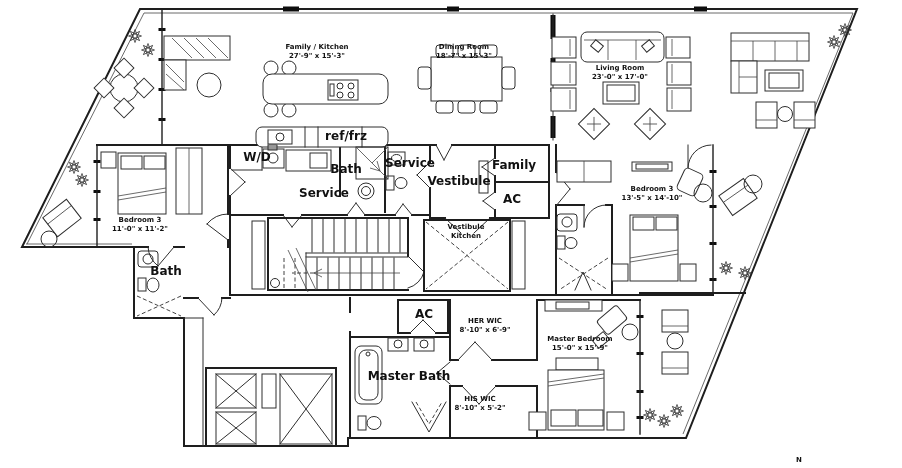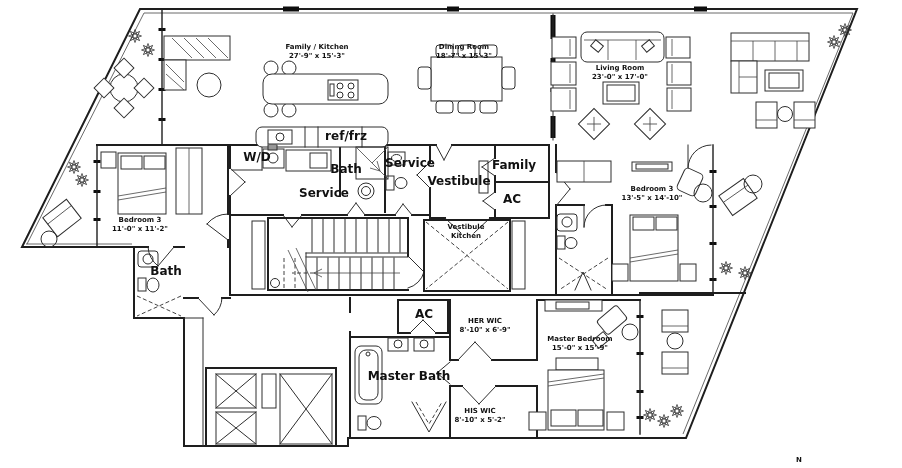--- a/index.html
+++ b/index.html
@@ -405,21 +405,21 @@
   <span class="ln">13'-5" x 14'-10"</span>
 </div>
 <div class="lbl" style="left:580px;top:344px">
   <span class="ln">Master Bedroom</span>
   <span class="ln">15'-0" x 15'-9"</span>
 </div>
 <div class="lbl" style="left:485px;top:326px">
   <span class="ln">HER WIC</span>
   <span class="ln">8'-10" x 6'-9"</span>
 </div>
-<div class="lbl" style="left:480px;top:416px">
+<div class="lbl" style="left:480px;top:404px">
   <span class="ln">HIS WIC</span>
   <span class="ln">8'-10" x 5'-2"</span>
 </div>
 <div class="lbl" style="left:466px;top:232px">
   <span class="ln">Vestibule</span>
   <span class="ln">Kitchen</span>
 </div>
 <div class="lbl sm" style="left:409px;top:377px">Master Bath</div>
 <div class="lbl sm" style="left:166px;top:272px">Bath</div>
 <div class="lbl sm" style="left:346px;top:170px">Bath</div>

